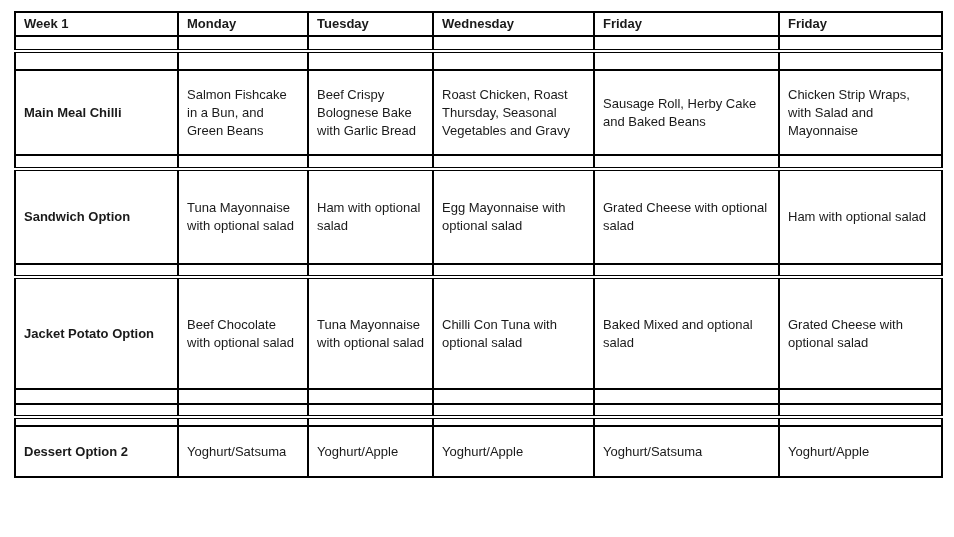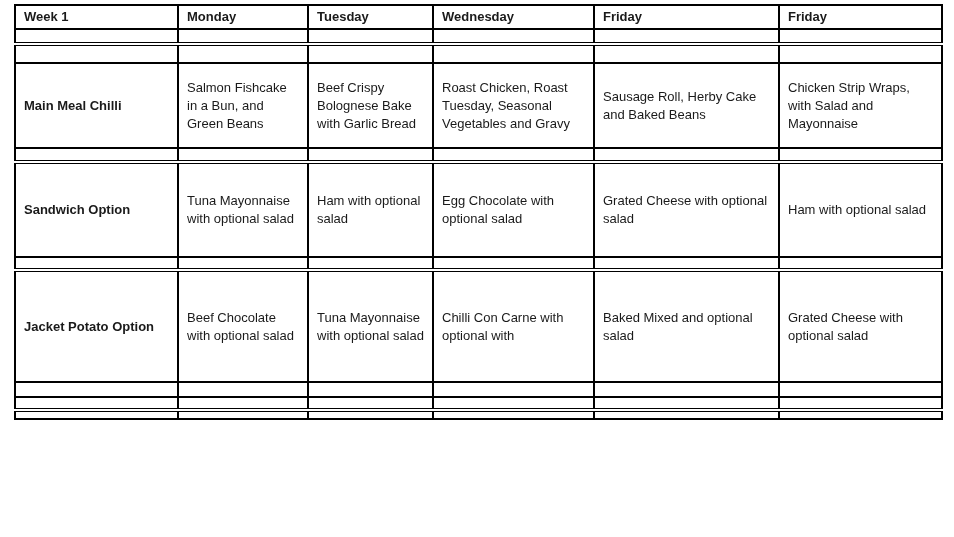--- a/index.html
+++ b/index.html
@@ -1,17 +1,17 @@
 <!DOCTYPE html>
 <html><head>
 <meta charset="utf-8">
 <style>
   html,body{margin:0;padding:0;background:#ffffff;width:954px;height:537px;overflow:hidden;}
   body{font-family:"Liberation Sans","DejaVu Sans",sans-serif;color:#1a1a1a;}
-  .menu-wrap{margin:4px 0 0 14px;width:927px;}
+  .menu-wrap{margin:11px 0 0 14px;width:927px;}
   table.menu{border-collapse:collapse;table-layout:fixed;width:927px;}
   table.menu td{border:2px solid #000;padding:2px 8px;vertical-align:middle;
     font-size:13px;line-height:18px;word-wrap:break-word;}
   td.hdr,td.lbl{font-weight:700;}
   tr.dbl td{border-top:4px double #000;}
   tr.h9{height:9px} tr.h13{height:13px} tr.h14{height:14px} tr.h15{height:15px}
   tr.h19{height:19px} tr.h51{height:51px} tr.h69{height:69px} tr.h76{height:95px}
   tr.h85{height:85px} tr.h96{height:112px}
   td.sp{padding:0;}
 </style>
@@ -52,57 +52,57 @@
           <td class="sp"></td>
           <td class="sp"></td>
           <td class="sp"></td>
           <td class="sp"></td>
       </tr>
 
       <tr class="h85">
         <td class="lbl">Main Meal Chilli</td>
         <td>Salmon Fishcake in a Bun, and Green Beans</td>
         <td>Beef Crispy Bolognese Bake with Garlic Bread</td>
-        <td>Roast Chicken, Roast Tuesday, Seasonal Vegetables and Gravy</td>
+        <td>Roast Chicken, Roast Thursday, Seasonal Vegetables and Gravy</td>
         <td>Sausage Roll, Herby Cake and Baked Beans</td>
         <td>Chicken Strip Wraps, with Salad and Mayonnaise</td>
       </tr>
 
       <tr class="h14">
         <td class="sp"></td>
           <td class="sp"></td>
           <td class="sp"></td>
           <td class="sp"></td>
           <td class="sp"></td>
           <td class="sp"></td>
       </tr>
 
       <tr class="h76 dbl">
         <td class="lbl">Sandwich Option</td>
         <td>Tuna Mayonnaise with optional salad</td>
         <td>Ham with optional salad</td>
-        <td>Egg Chocolate with optional salad</td>
+        <td>Egg Mayonnaise with optional salad</td>
         <td>Grated Cheese with optional salad</td>
         <td>Ham with optional salad</td>
       </tr>
 
       <tr class="h13">
         <td class="sp"></td>
           <td class="sp"></td>
           <td class="sp"></td>
           <td class="sp"></td>
           <td class="sp"></td>
           <td class="sp"></td>
       </tr>
 
       <tr class="h96 dbl">
         <td class="lbl">Jacket Potato Option</td>
         <td>Beef Chocolate with optional salad</td>
         <td>Tuna Mayonnaise with optional salad</td>
-        <td>Chilli Con Carne with optional with</td>
+        <td>Chilli Con Tuna with optional salad</td>
         <td>Baked Mixed and optional salad</td>
         <td>Grated Cheese with optional salad</td>
       </tr>
 
       <tr class="h15">
         <td class="sp"></td>
           <td class="sp"></td>
           <td class="sp"></td>
           <td class="sp"></td>
           <td class="sp"></td>
@@ -120,15 +120,23 @@
       </tr>
       <tr class="h9 dbl">
         <td class="sp"></td>
           <td class="sp"></td>
           <td class="sp"></td>
           <td class="sp"></td>
           <td class="sp"></td>
           <td class="sp"></td>
       </tr>
 
+      <tr class="h51">
+        <td class="lbl">Dessert Option 2</td>
+        <td>Yoghurt/Satsuma</td>
+        <td>Yoghurt/Apple</td>
+        <td>Yoghurt/Apple</td>
+        <td>Yoghurt/Satsuma</td>
+        <td>Yoghurt/Apple</td>
+      </tr>
     </tbody>
   </table>
 </div>
 
 </body></html>

